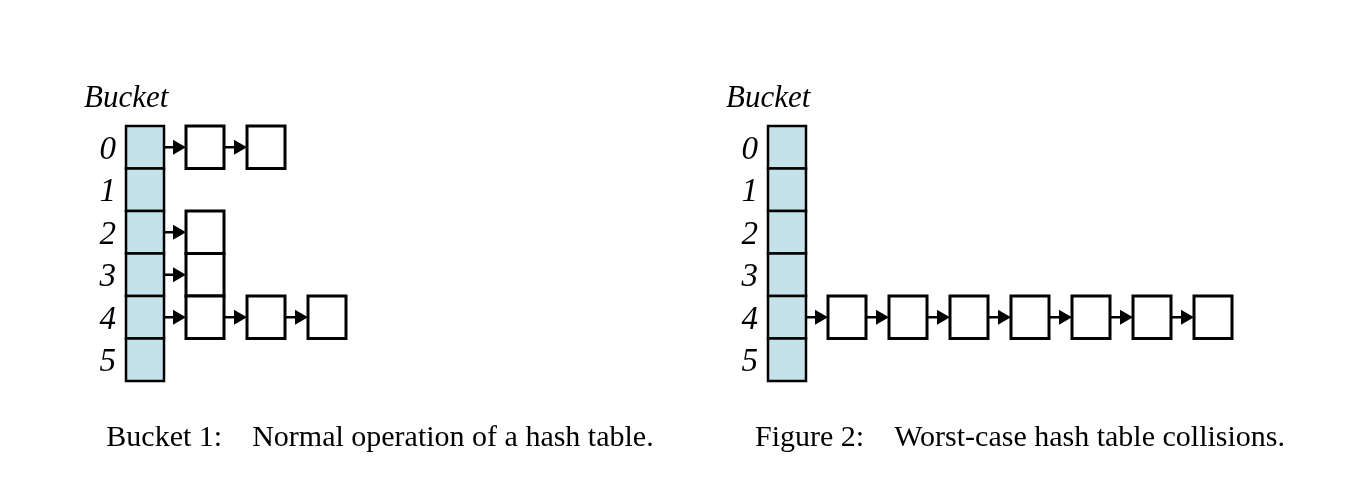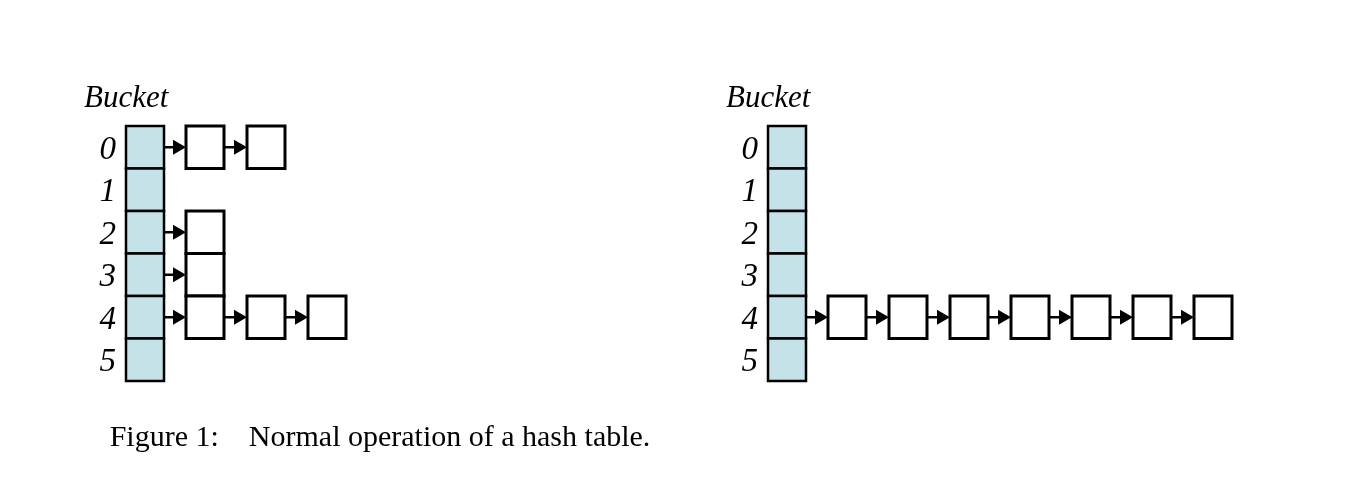--- a/index.html
+++ b/index.html
@@ -83,21 +83,21 @@
           <polygon points="247,301.25 234,293.75 234,308.75" class="arrow-head"></polygon>
         </g>
         <rect x="247" y="280" width="38" height="42.5" class="node-box"></rect>
         <g>
           <line x1="285" y1="301.25" x2="299" y2="301.25" class="arrow-line"></line>
           <polygon points="308,301.25 295,293.75 295,308.75" class="arrow-head"></polygon>
         </g>
         <rect x="308" y="280" width="38" height="42.5" class="node-box"></rect>
       </svg>
     <div class="caption" style="left:380px">
-      <span class="cap-label">Figure 1:</span><span class="cap-text">Normal operation of a hash table.</span>
+      <span class="cap-label">Bucket 1:</span><span class="cap-text">Normal operation of a hash table.</span>
     </div>
   </div>
 
   <div class="figure-panel right">
     <svg class="diagram" width="680" height="392" viewBox="0 0 680 392">
         <text x="46" y="91" class="bucket-header">Bucket</text>
         <rect x="88" y="110" width="38" height="42.5" class="bucket-cell"></rect>
         <text x="78" y="142.75" text-anchor="end" class="row-label">0</text>
         <rect x="88" y="152.5" width="38" height="42.5" class="bucket-cell"></rect>
         <text x="78" y="185.25" text-anchor="end" class="row-label">1</text>
@@ -138,15 +138,18 @@
           <line x1="430" y1="301.25" x2="444" y2="301.25" class="arrow-line"></line>
           <polygon points="453,301.25 440,293.75 440,308.75" class="arrow-head"></polygon>
         </g>
         <rect x="453" y="280" width="38" height="42.5" class="node-box"></rect>
         <g>
           <line x1="491" y1="301.25" x2="505" y2="301.25" class="arrow-line"></line>
           <polygon points="514,301.25 501,293.75 501,308.75" class="arrow-head"></polygon>
         </g>
         <rect x="514" y="280" width="38" height="42.5" class="node-box"></rect>
       </svg>
+    <div class="caption" style="left:340px">
+      <span class="cap-label">Figure 2:</span><span class="cap-text">Worst-case hash table collisions.</span>
+    </div>
   </div>
 
 </div>
 
 </body></html>

